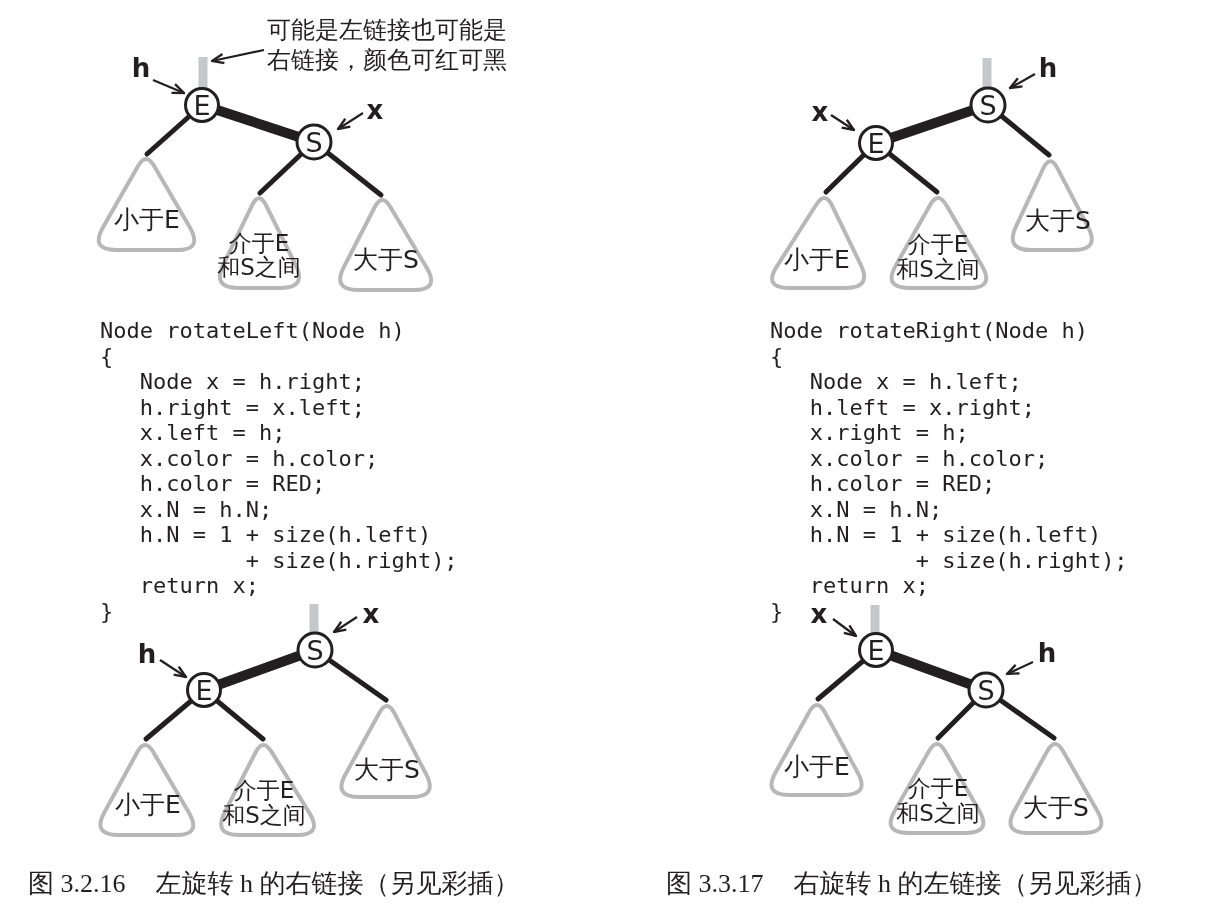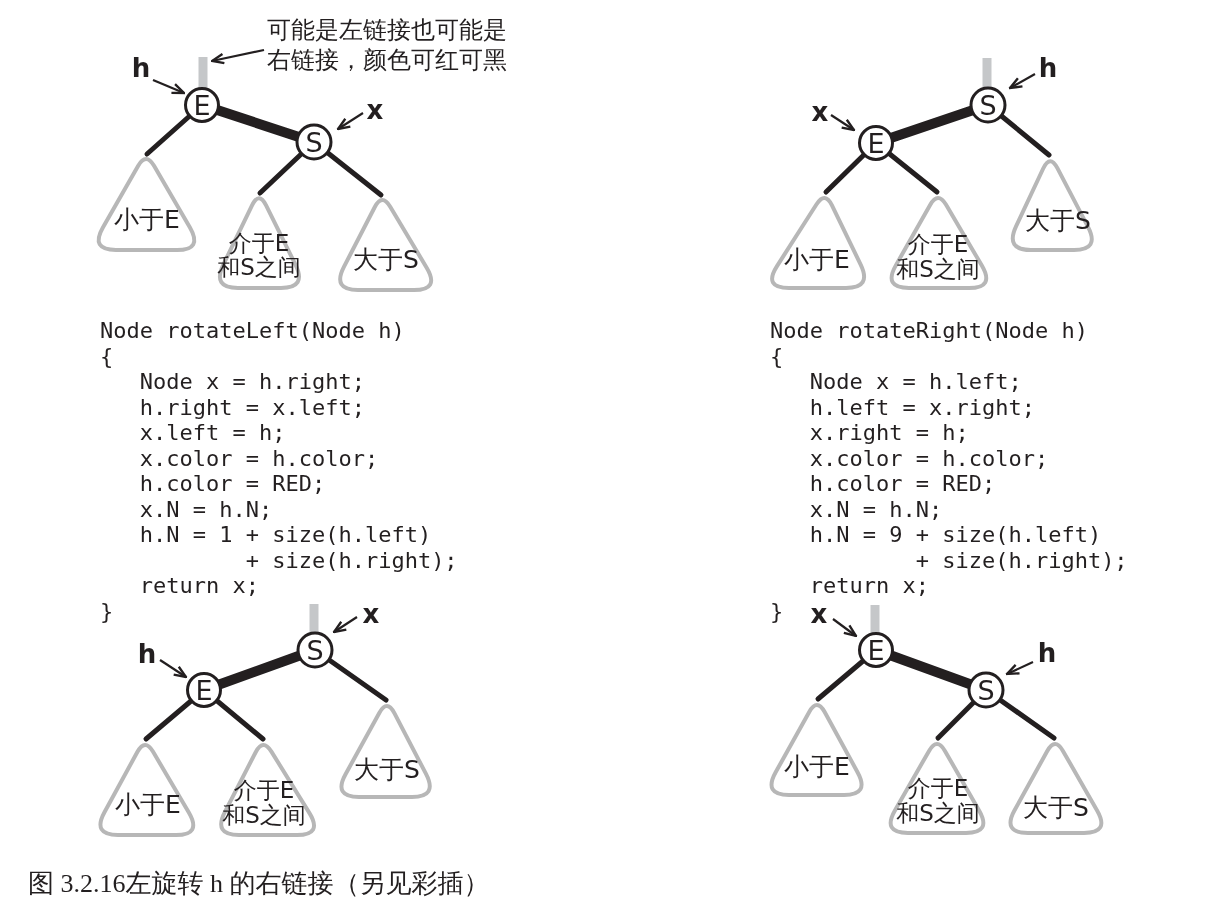--- a/index.html
+++ b/index.html
@@ -22,21 +22,21 @@
 
   
   .code{position:absolute;margin:12px;white-space:pre;color:var(--ink,#231f20);
         font-family:"DejaVu Sans Mono",monospace;font-size:22px;line-height:25.5px;}
   .code-left{left:88px;top:306px;}
   .code-right{left:758px;top:306px;}
   .caption{position:absolute;white-space:nowrap;color:var(--ink,#231f20);
            font-family:"Liberation Serif","DejaVu Serif",serif;font-size:26px;}
   .caption-left{left:28px;top:866px;}
   .caption-right{left:666px;top:866px;}
-  .cap-title{}
+  .cap-title{margin-left:30px;}
 </style>
 </head>
 <body>
 
 <div class="page">
 
   <svg class="fig" viewBox="0 0 1228 914">
     <defs>
       <marker id="ah" viewBox="0 0 12 10" refX="11" refY="5" markerUnits="userSpaceOnUse" markerWidth="14" markerHeight="12" orient="auto">
         <path d="M1,1 L11,5 L1,9" fill="none" stroke="#231f20" stroke-width="2"></path>
@@ -152,19 +152,20 @@
    return x;
 }</pre>
   <pre class="code code-right">Node rotateRight(Node h)
 {
    Node x = h.left;
    h.left = x.right;
    x.right = h;
    x.color = h.color;
    h.color = RED;
    x.N = h.N;
-   h.N = 9 + size(h.left)
+   h.N = 1 + size(h.left)
            + size(h.right);
    return x;
 }</pre>
 
   <div class="caption caption-left"><span>图 3.2.16</span><span class="cap-title">左旋转 h 的右链接（另见彩插）</span></div>
+  <div class="caption caption-right"><span>图 3.3.17</span><span class="cap-title">右旋转 h 的左链接（另见彩插）</span></div>
 </div>
 
 </body></html>

